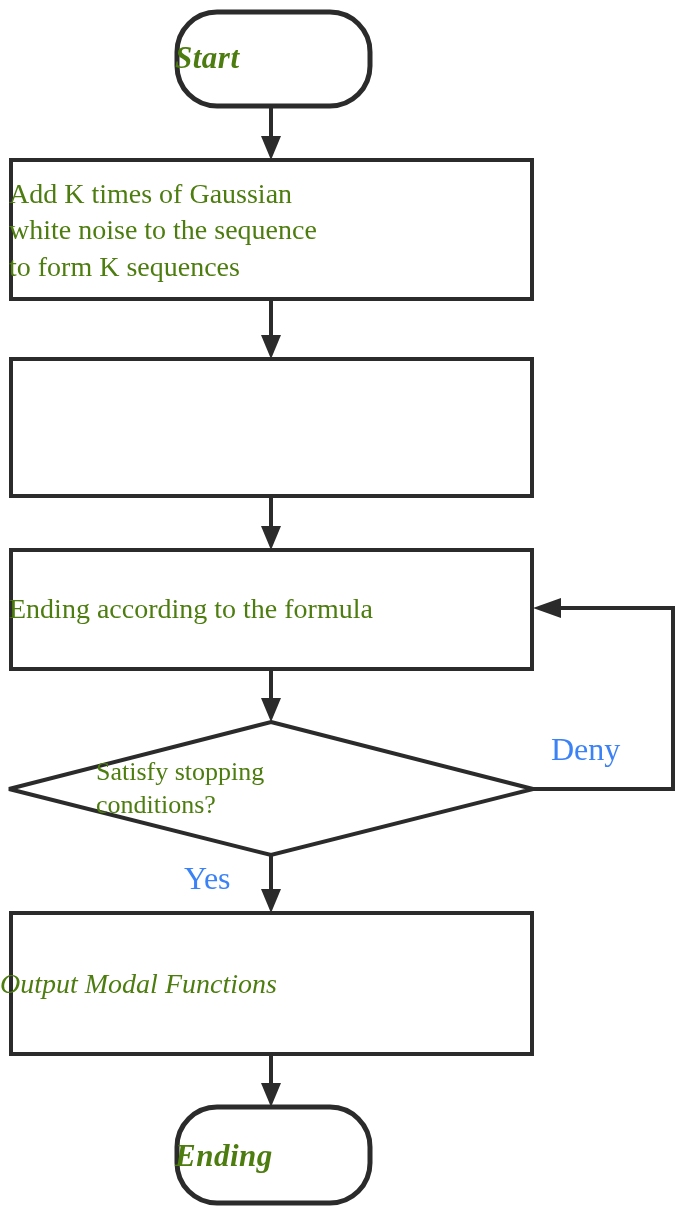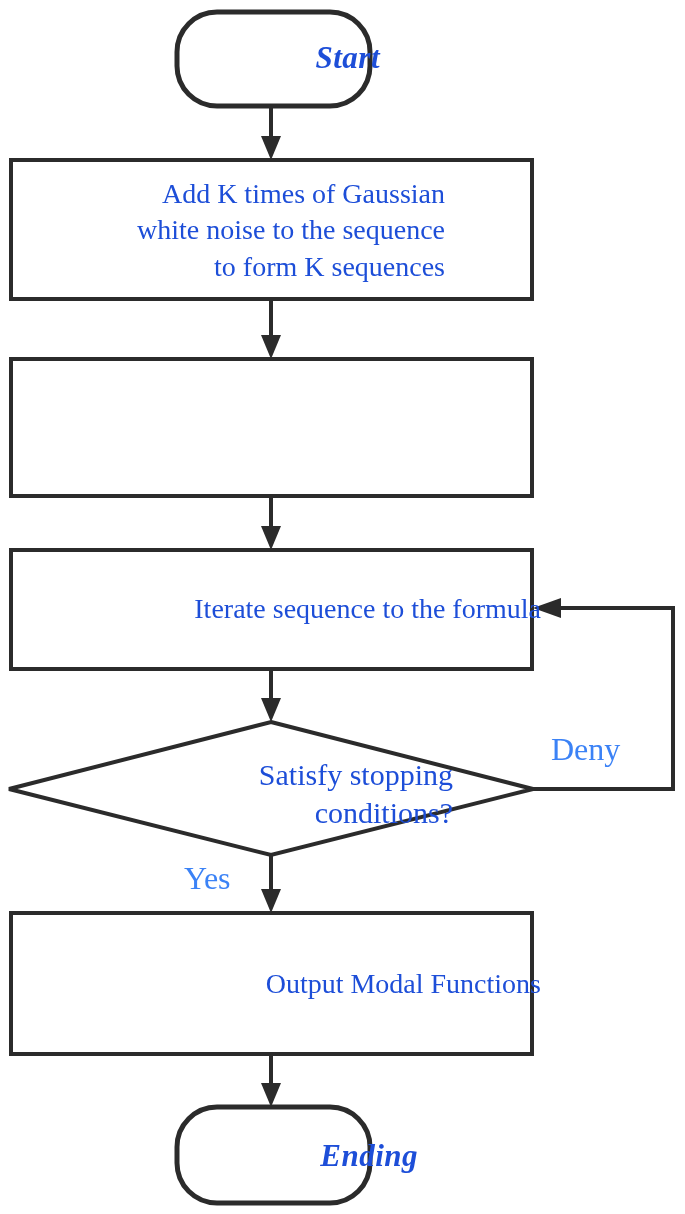--- a/index.html
+++ b/index.html
@@ -44,56 +44,55 @@
     stroke: #2b2b2b;
     stroke-width: 4;
     fill: none;
   }
   .arrow-head {
     fill: #2b2b2b;
     stroke: none;
   }
   .node-text {
     position: absolute;
-    text-align: right;
-    color: #1d4ed8;
+    text-align: left;
+    color: #4d7c0f;
     font-family: "Liberation Serif", "DejaVu Serif", serif;
     white-space: pre-line;
     line-height: 1.30;
     pointer-events: none;
-    padding-left: 7px;
   }
   .terminator-text {
     font-weight: bold;
     font-style: italic;
     font-size: 31px;
     letter-spacing: 0.5px;
   }
   .process-text {
     font-size: 28px;
   }
   .decision-text {
-    font-size: 30px;
+    font-size: 26px;
     line-height: 1.26;
   }
   .edge-label {
     position: absolute;
     font-family: "Liberation Serif", "DejaVu Serif", serif;
     font-size: 32px;
     color: #3b82f6;
     pointer-events: none;
   }
 
   
   #text-start      { left: 175px; top: 38px;  width: 198px; }
   #text-process-1  { left: 9px;   top: 176px; width: 429px; }
   #text-process-2  { left: 9px;   top: 375px; width: 525px; }
   #text-process-3  { left: 9px;   top: 591px; width: 525px; }
   #text-decision   { left: 96px;  top: 756px; width: 350px; }
-  #text-process-4  { left: 9px;   top: 966px; width: 525px; }
+  #text-process-4  { left: 0;   top: 966px; width: 525px; font-style: italic; }
   #text-ending     { left: 175px; top: 1136px; width: 236px; }
 
   #label-deny { left: 551px; top: 731px; }
   #label-yes  { left: 184px; top: 860px; }
 </style>
 </head>
 <body>
 
 <div id="flowchart-root">
 
@@ -149,21 +148,21 @@
     </g>
   </svg>
 
   <div id="text-start" class="node-text terminator-text">Start</div>
 
   <div id="text-process-1" class="node-text process-text">Add K times of Gaussian
 white noise to the sequence
 to form K sequences</div>
 
 
-  <div id="text-process-3" class="node-text process-text">Iterate sequence to the formula</div>
+  <div id="text-process-3" class="node-text process-text">Ending according to the formula</div>
 
   <div id="text-decision" class="node-text decision-text">Satisfy stopping
 conditions?</div>
 
   <div id="text-process-4" class="node-text process-text">Output Modal Functions</div>
 
   <div id="text-ending" class="node-text terminator-text">Ending</div>
 
   <div id="label-deny" class="edge-label">Deny</div>
 

